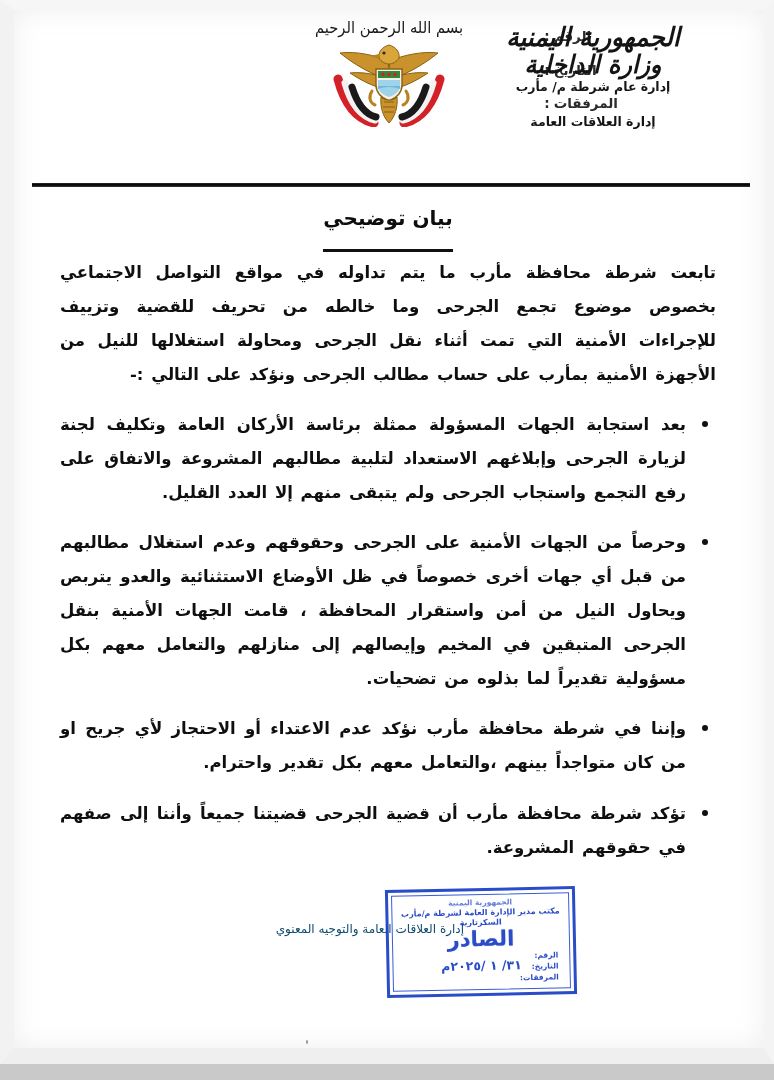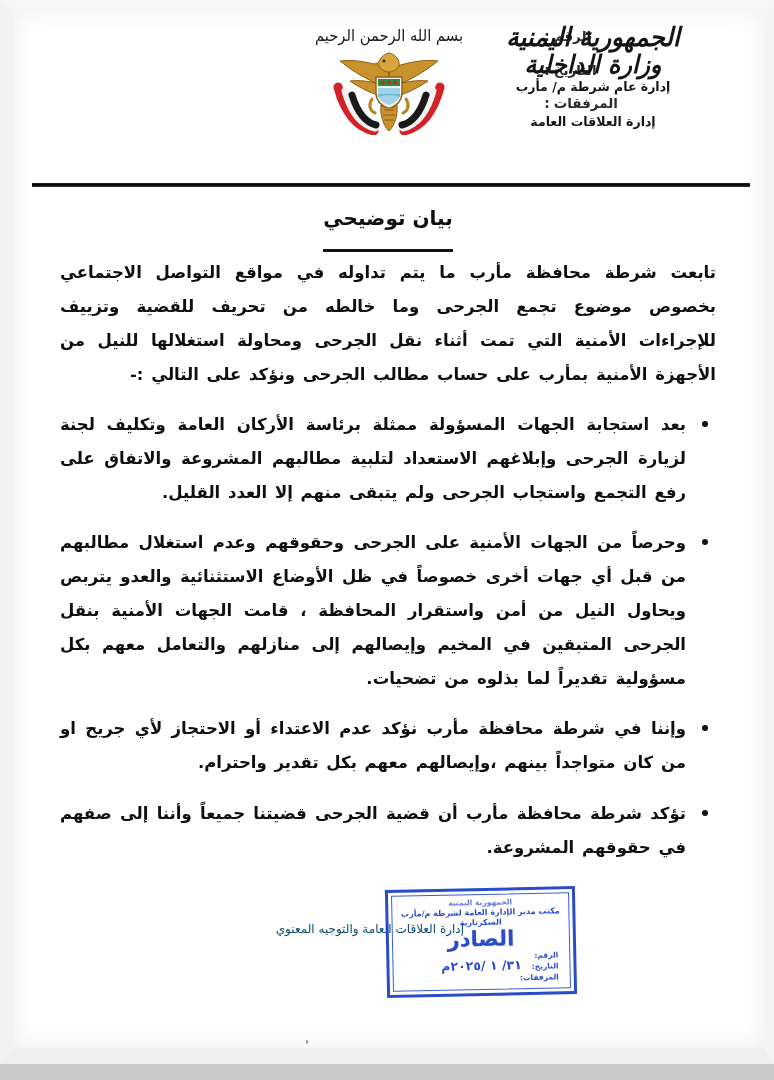--- a/index.html
+++ b/index.html
@@ -55,21 +55,21 @@
     color: #2b2b2b;
     line-height: 1.0;
     margin-bottom: 20px;
     white-space: nowrap;
     font-weight: 600;
   }
   .meta-row .mcolon { margin-right: 4px; }
 
   .crest-block {
     position: absolute;
-    top: 16px;
+    top: 8px;
     left: 50%;
     transform: translateX(-50%);
     width: 190px;
     text-align: center;
   }
   .basmala {
     font-size: 16px;
     color: #1b1b1b;
     letter-spacing: -0.5px;
     transform: scaleX(0.92);
@@ -345,21 +345,21 @@
 
     <h1 class="doc-title">
       <span>بيان توضيحي</span>
     </h1>
 
     <p class="para">تابعت شرطة محافظة مأرب ما يتم تداوله في مواقع التواصل الاجتماعي بخصوص موضوع تجمع الجرحى وما خالطه من تحريف للقضية وتزييف للإجراءات الأمنية التي تمت أثناء نقل الجرحى ومحاولة استغلالها للنيل من الأجهزة الأمنية بمأرب على حساب مطالب الجرحى ونؤكد على التالي :-</p>
 
     <ul class="bullets">
       <li>بعد استجابة الجهات المسؤولة ممثلة برئاسة الأركان العامة وتكليف لجنة لزيارة الجرحى وإبلاغهم الاستعداد لتلبية مطالبهم المشروعة والاتفاق على رفع التجمع واستجاب الجرحى ولم يتبقى منهم إلا العدد القليل.</li>
       <li>وحرصاً من الجهات الأمنية على الجرحى وحقوقهم وعدم استغلال مطالبهم من قبل أي جهات أخرى خصوصاً في ظل الأوضاع الاستثنائية والعدو يتربص ويحاول النيل من أمن واستقرار المحافظة ، قامت الجهات الأمنية بنقل الجرحى المتبقين في المخيم وإيصالهم إلى منازلهم والتعامل معهم بكل مسؤولية تقديراً لما بذلوه من تضحيات.</li>
-      <li>وإننا في شرطة محافظة مأرب نؤكد عدم الاعتداء أو الاحتجاز لأي جريح او من كان متواجداً بينهم ،وإيصالهم معهم بكل تقدير واحترام.</li>
+      <li>وإننا في شرطة محافظة مأرب نؤكد عدم الاعتداء أو الاحتجاز لأي جريح او من كان متواجداً بينهم ،والتعامل معهم بكل تقدير واحترام.</li>
       <li>تؤكد شرطة محافظة مأرب أن قضية الجرحى قضيتنا جميعاً وأننا إلى صفهم في حقوقهم المشروعة.</li>
     </ul>
   </div>
 
   <div class="signature">إدارة العلاقات العامة والتوجيه المعنوي</div>
 
   <div class="stamp">
     <div class="stamp-inner">
       <div class="stamp-l1">الجمهورية اليمنية</div>
       <div class="stamp-l2">مكتب مدير الإدارة العامة لشرطة م/مأرب</div>

